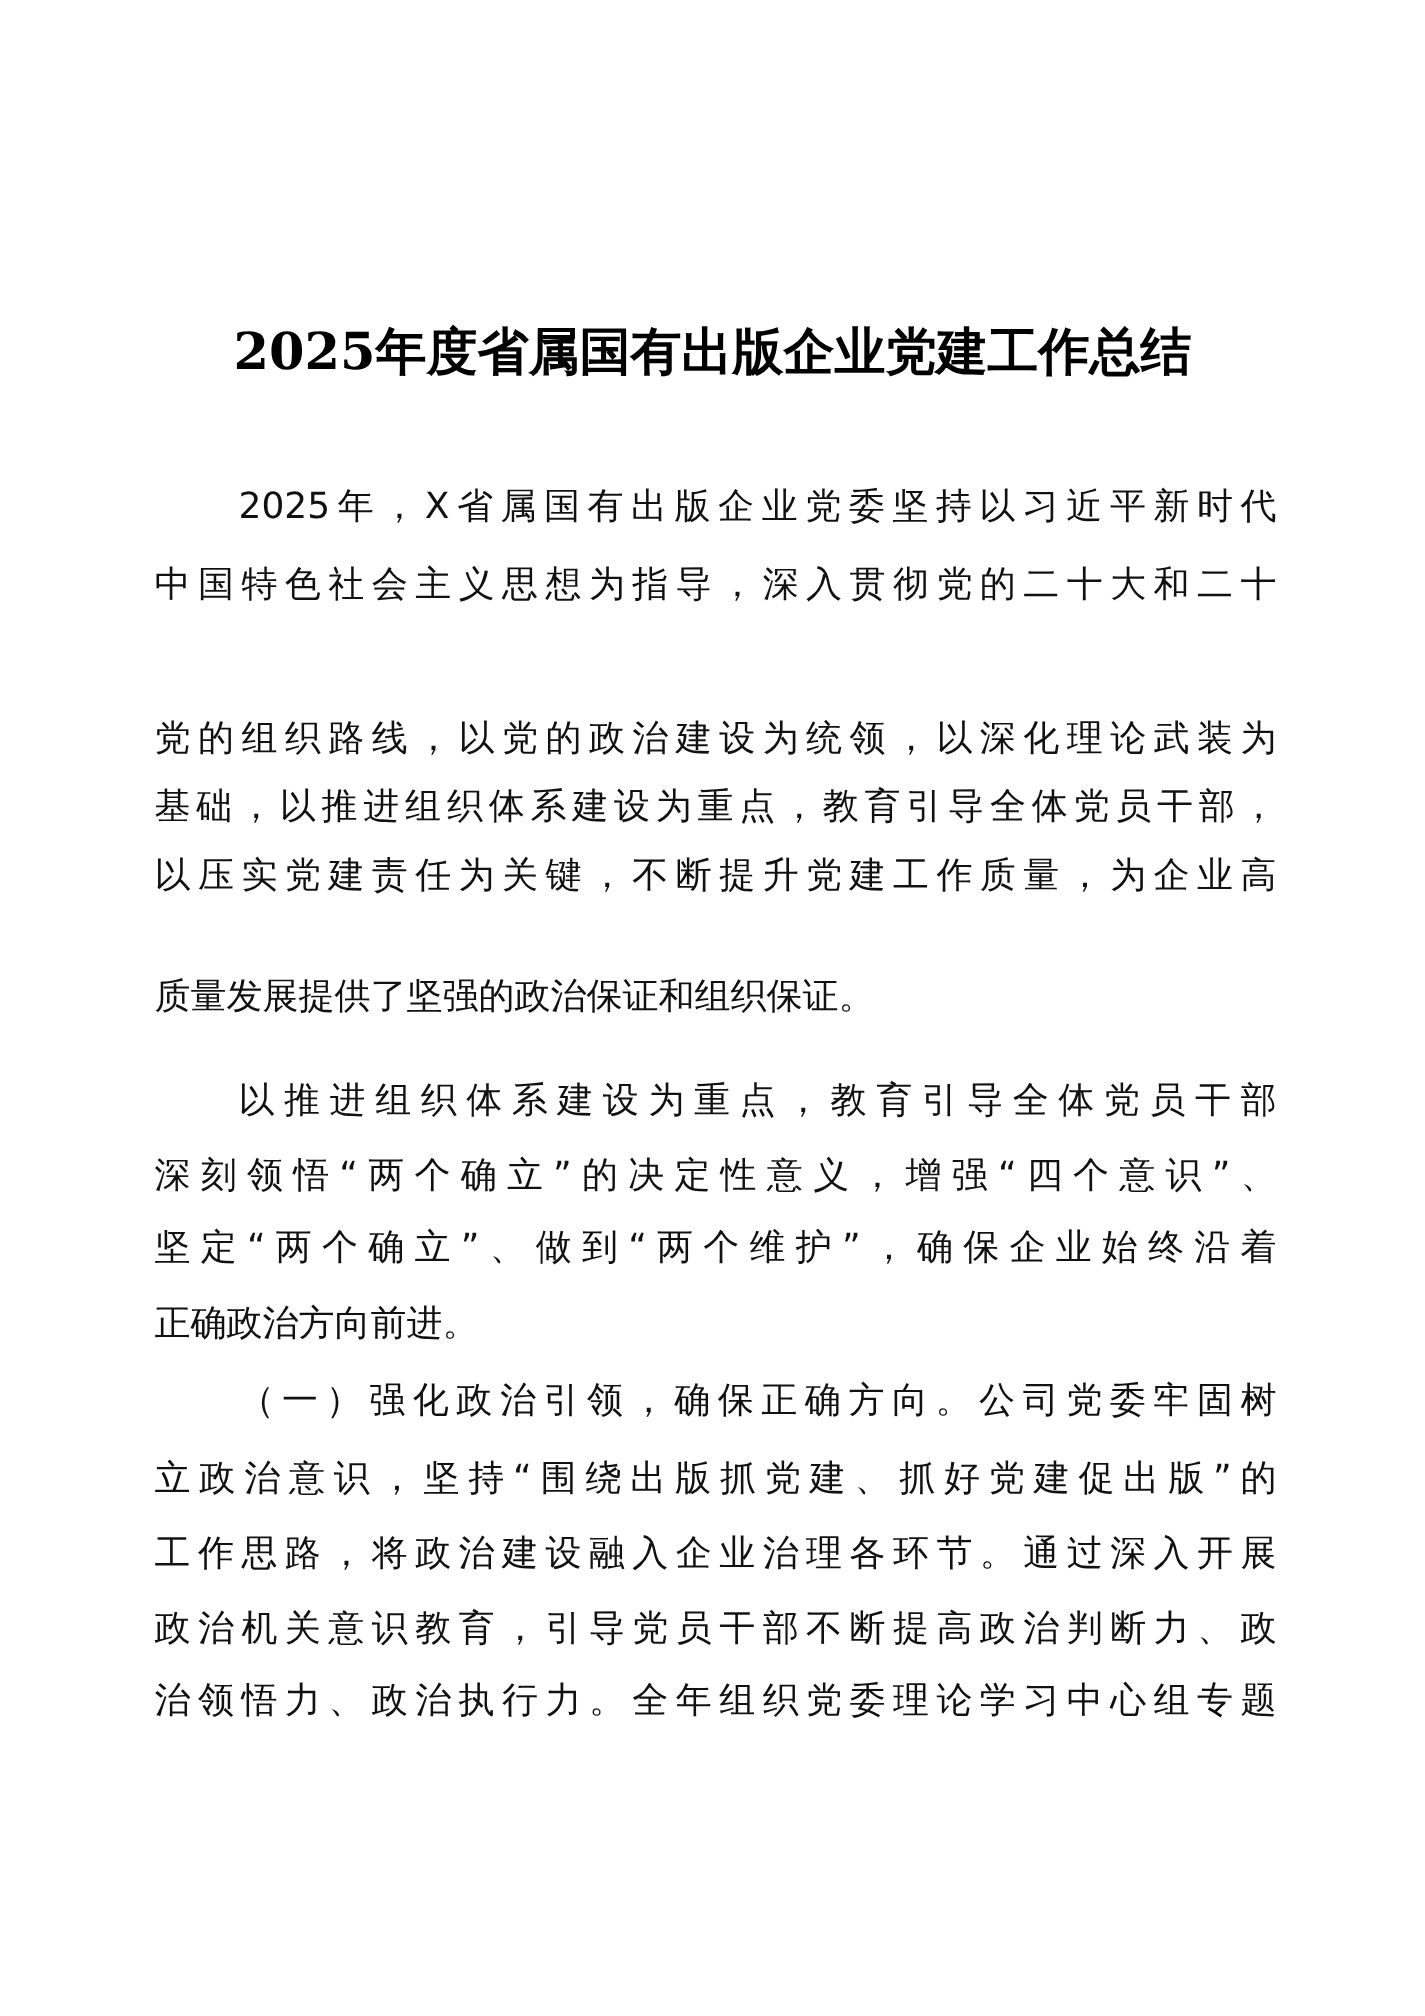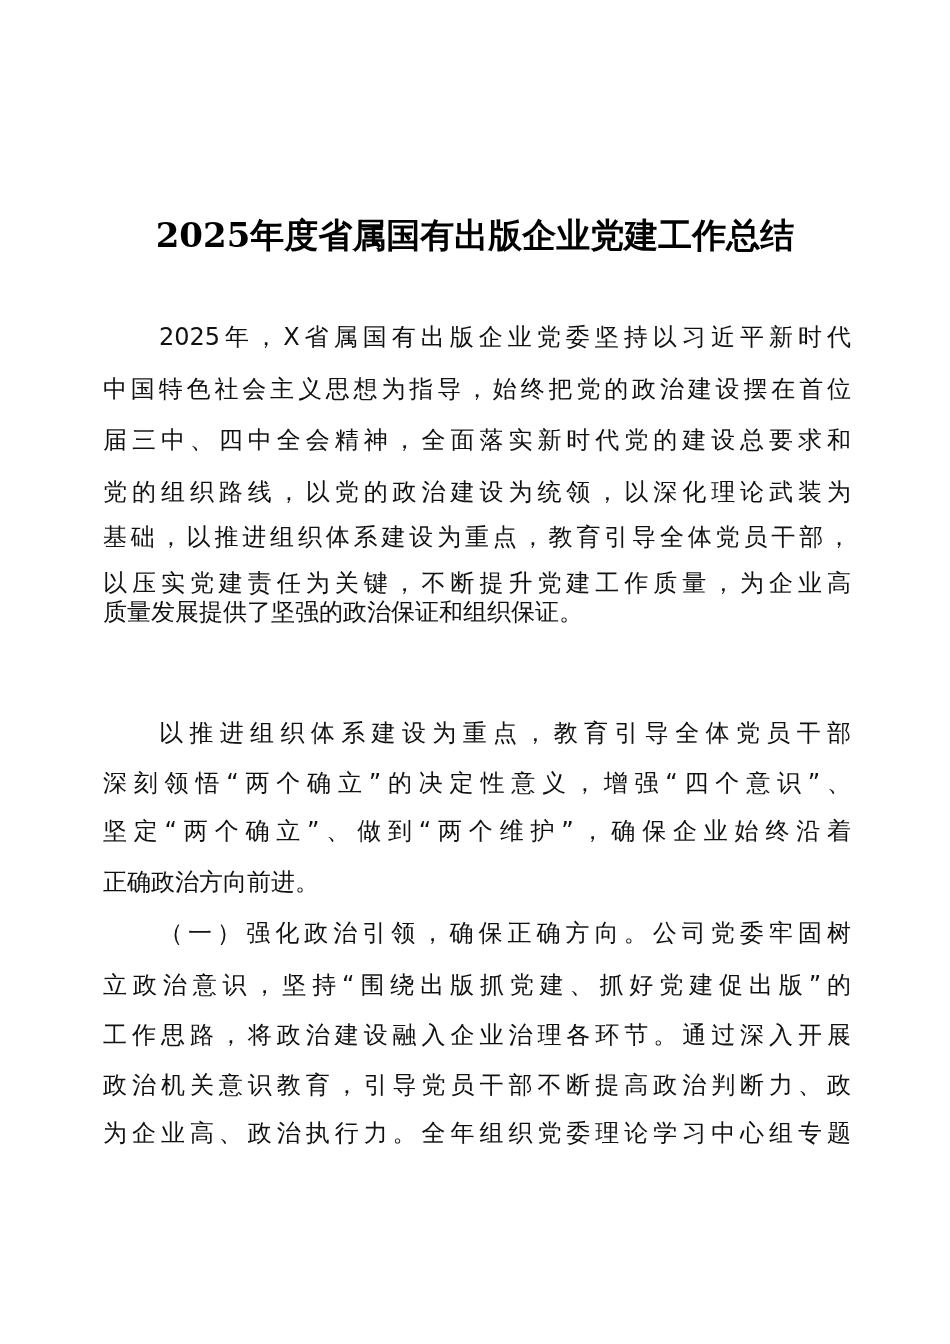--- a/index.html
+++ b/index.html
@@ -21,31 +21,30 @@
   .line.indent { left: 159px; width: 692px; }
   .line.noj { text-align-last: left; }
 </style>
 </head>
 <body>
 
 <div class="page">
   <div class="title">2025年度省属国有出版企业党建工作总结</div>
 
   <div class="line indent" style="top:317px">2025年，X省属国有出版企业党委坚持以习近平新时代</div>
-  <div class="line" style="top:369px">中国特色社会主义思想为指导，始终把党的政治建设摆在首位</div>
-  <div class="line" style="top:420px">届三中、四中全会精神，全面落实新时代党的建设总要求和</div>
+  <div class="line" style="top:369px">中国特色社会主义思想为指导，深入贯彻党的二十大和二十</div>
   <div class="line" style="top:472px">党的组织路线，以党的政治建设为统领，以深化理论武装为</div>
   <div class="line" style="top:517px">基础，以推进组织体系建设为重点，教育引导全体党员干部，</div>
   <div class="line" style="top:563px">以压实党建责任为关键，不断提升党建工作质量，为企业高</div>
-  <div class="line noj" style="top:592px">质量发展提供了坚强的政治保证和组织保证。</div>
+  <div class="line noj" style="top:644px">质量发展提供了坚强的政治保证和组织保证。</div>
 
 
   <div class="line indent" style="top:713px">以推进组织体系建设为重点，教育引导全体党员干部</div>
   <div class="line" style="top:763px">深刻领悟“两个确立”的决定性意义，增强“四个意识”、</div>
   <div class="line" style="top:811px">坚定“两个确立”、做到“两个维护”，确保企业始终沿着</div>
   <div class="line noj" style="top:862px">正确政治方向前进。</div>
 
   <div class="line indent" style="top:913px">（一）强化政治引领，确保正确方向。公司党委牢固树</div>
   <div class="line" style="top:965px">立政治意识，坚持“围绕出版抓党建、抓好党建促出版”的</div>
   <div class="line" style="top:1065px">政治机关意识教育，引导党员干部不断提高政治判断力、政</div>
   <div class="line" style="top:1015px">工作思路，将政治建设融入企业治理各环节。通过深入开展</div>
-  <div class="line" style="top:1113px">为企业高、政治执行力。全年组织党委理论学习中心组专题</div>
+  <div class="line" style="top:1113px">治领悟力、政治执行力。全年组织党委理论学习中心组专题</div>
 </div>
 
 </body></html>

